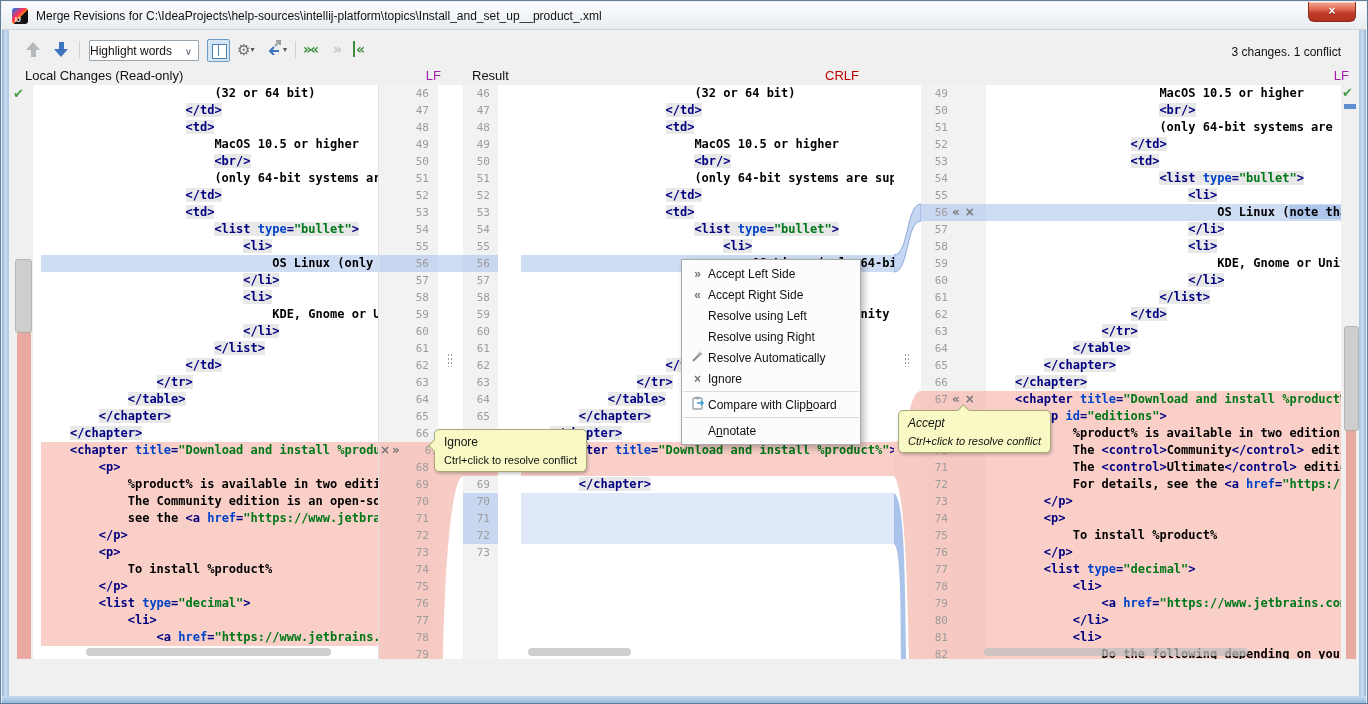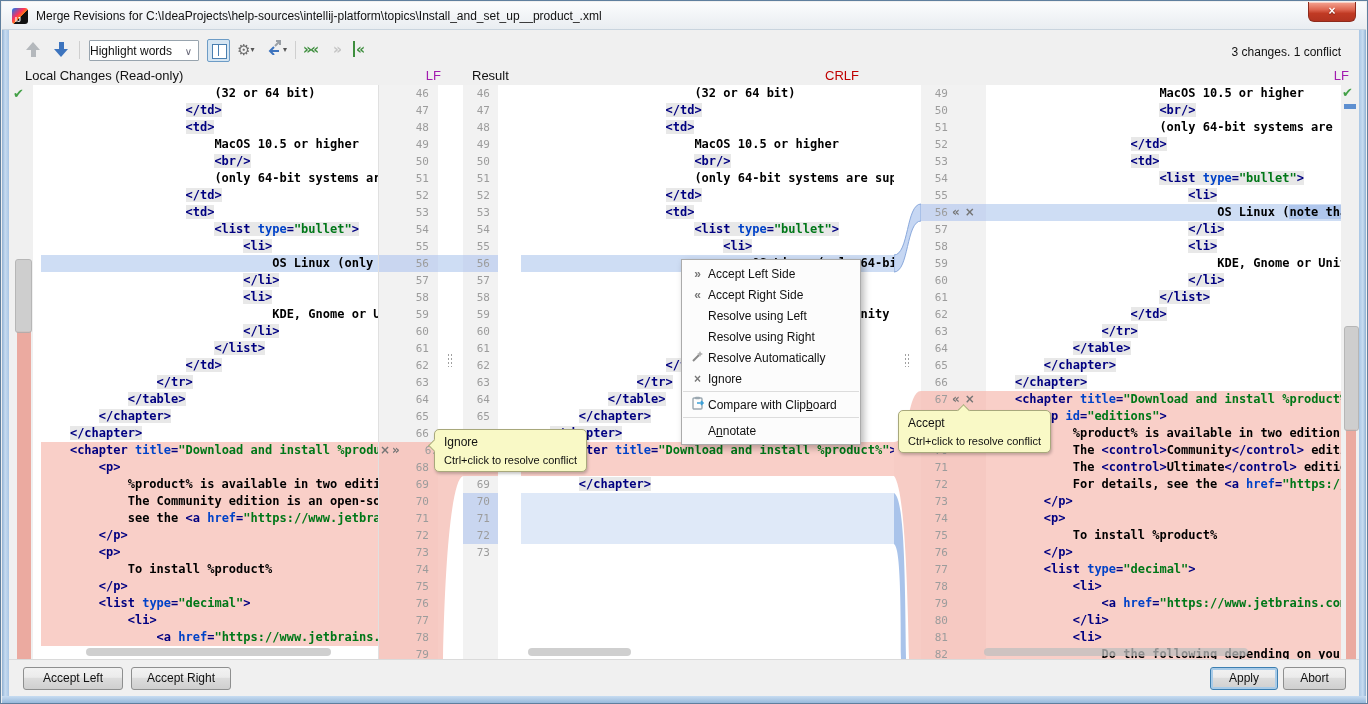--- a/index.html
+++ b/index.html
@@ -575,21 +575,21 @@
 
   <div class="hthumb" style="left:85px;width:245px;"></div>
   <div class="hthumb" style="left:527px;width:103px;"></div>
   <div class="hthumb" style="left:983px;width:264px;"></div>
 
   <div class="tip" style="left:433px;top:428px;">
     <div class="notch left"></div>
     <div class="t">Ignore</div>
     <div class="h">Ctrl+click to resolve conflict</div>
   </div>
-  <div class="tip" style="left:897px;top:409px;">
+  <div class="tip" style="left:897px;top:409px;font-style:italic;">
     <div class="notch top"></div>
     <div class="t">Accept</div>
     <div class="h">Ctrl+click to resolve conflict</div>
   </div>
 
   <div class="menu">
       <div class="mi">
         <span class="ic">»</span>
         <span>Accept Left Side</span>
       </div>
@@ -625,20 +625,14 @@
           </svg></span>
         <span>Compare with Clip<u>b</u>oard</span>
       </div>
       <div class="msep"></div>
       <div class="mi">
         <span class="ic"></span>
         <span>A<u>n</u>notate</span>
       </div>
     </div>
 
-  <div class="botbar">
-    <div class="wbtn" style="left:14px;width:100px;">Accept Left</div>
-    <div class="wbtn" style="left:122px;width:100px;">Accept Right</div>
-    <div class="wbtn default" style="left:1201px;width:68px;">Apply</div>
-    <div class="wbtn" style="left:1274px;width:63px;">Abort</div>
-  </div>
 
 </div>
 
 </body></html>

